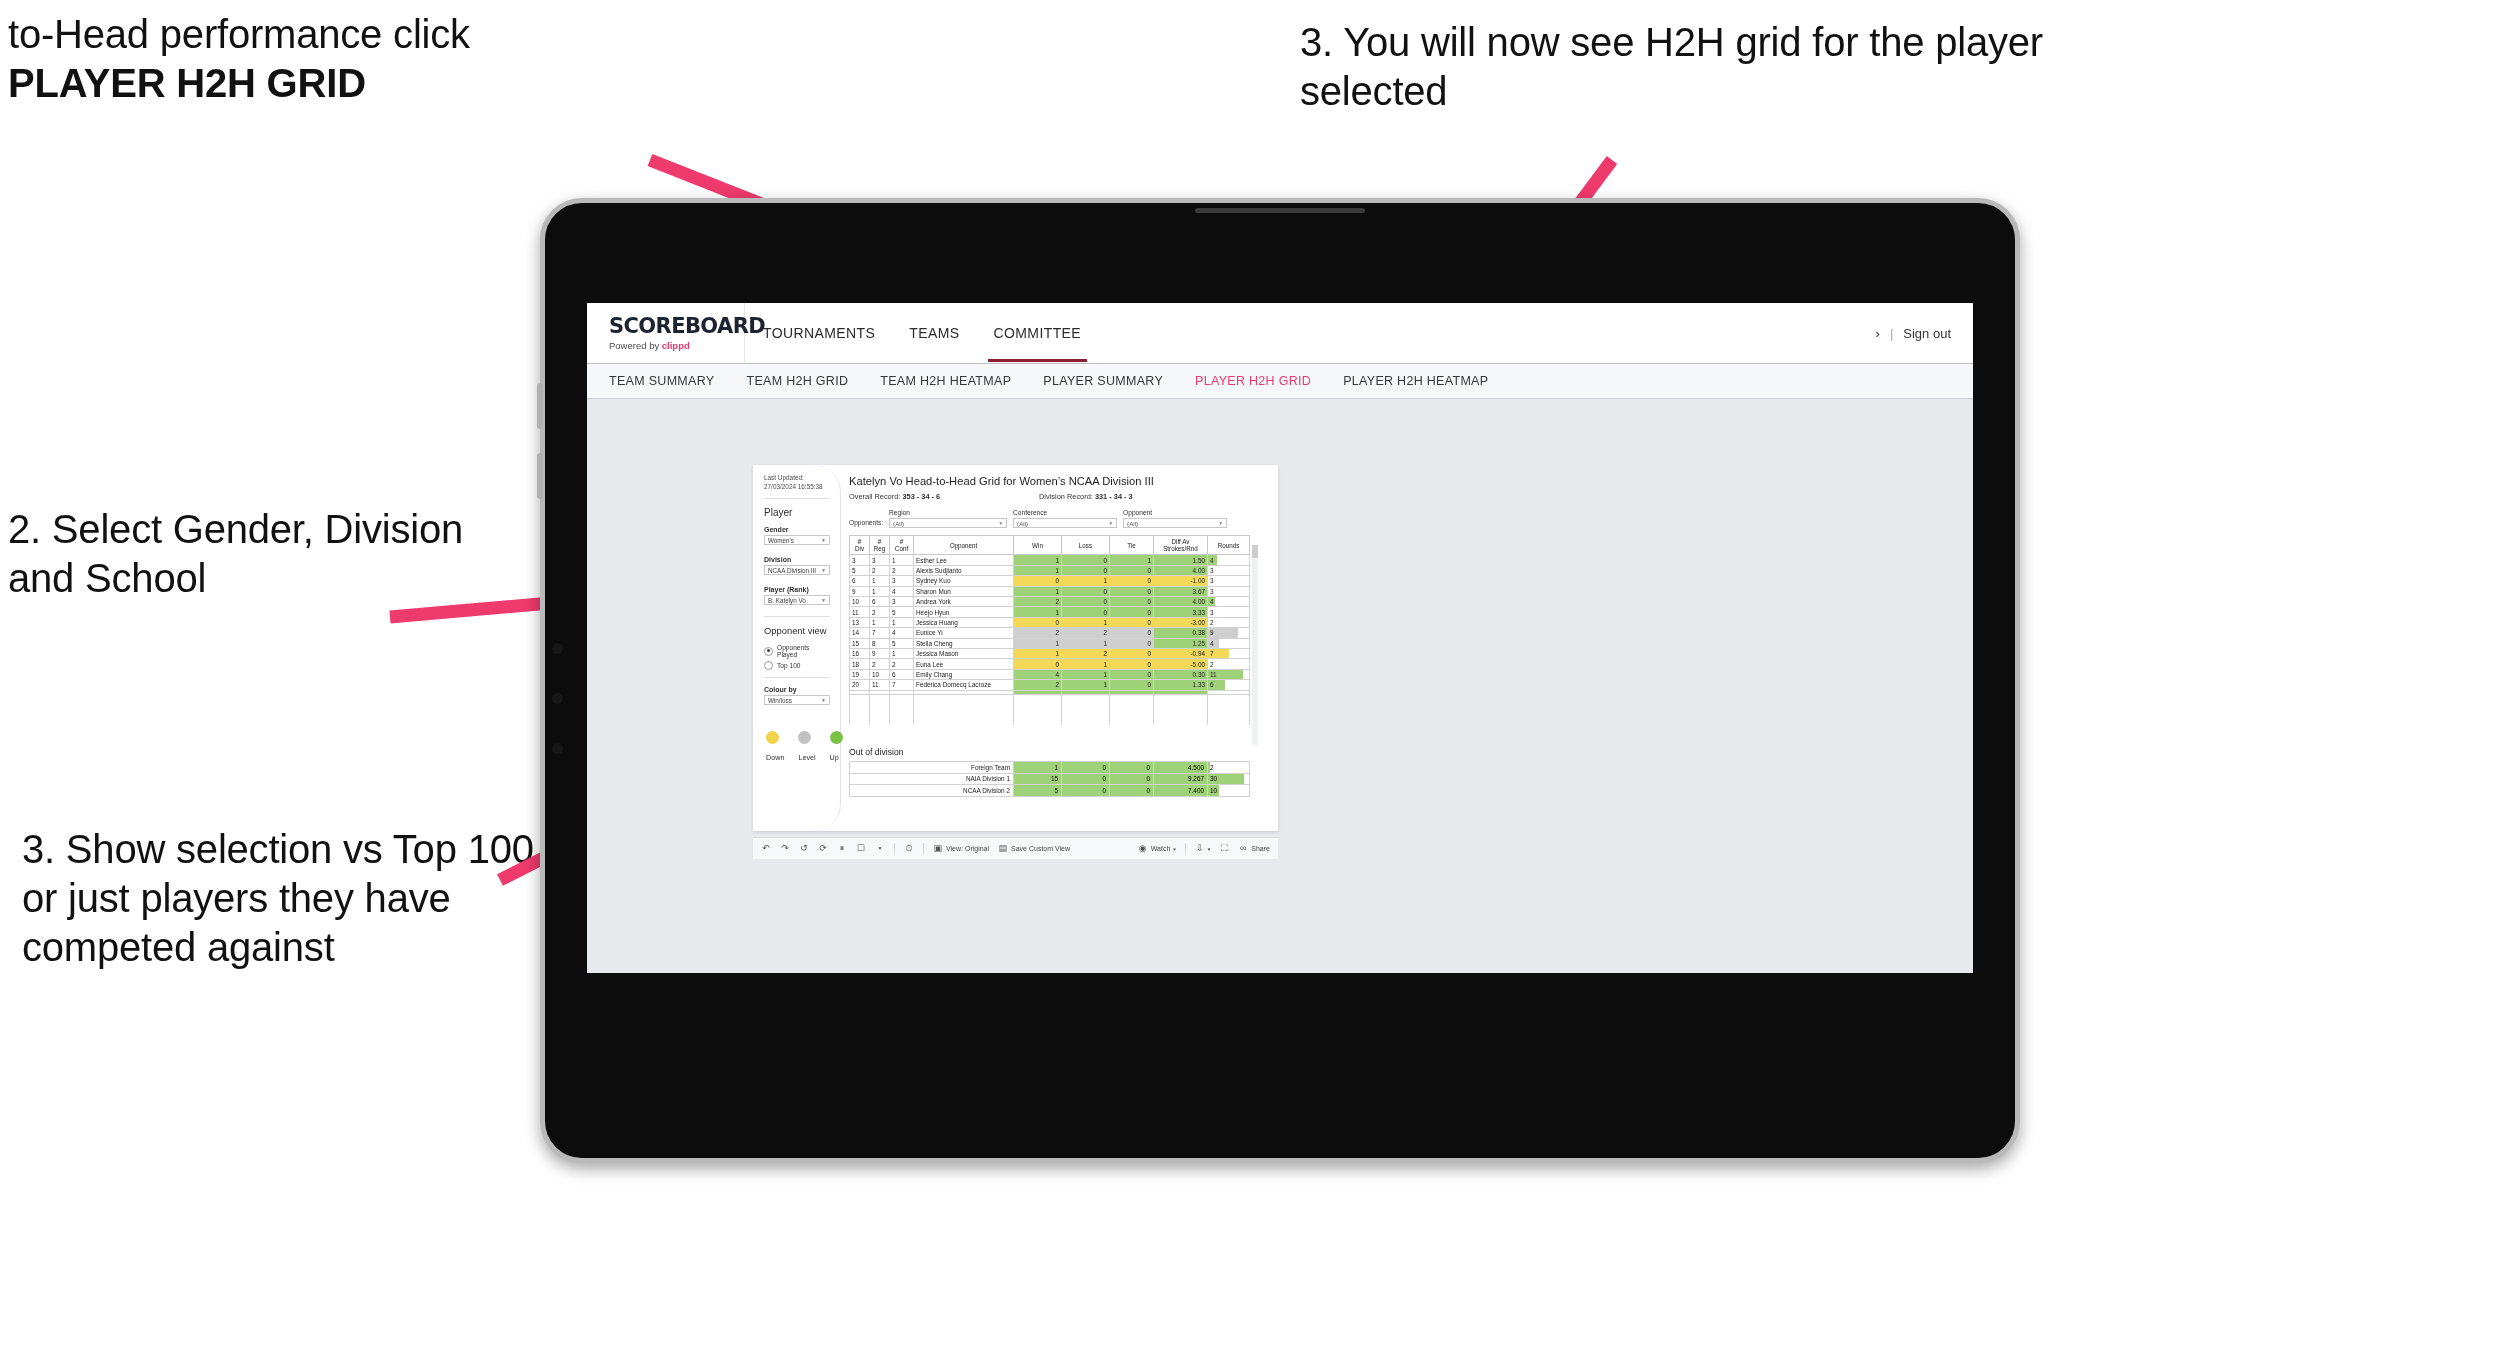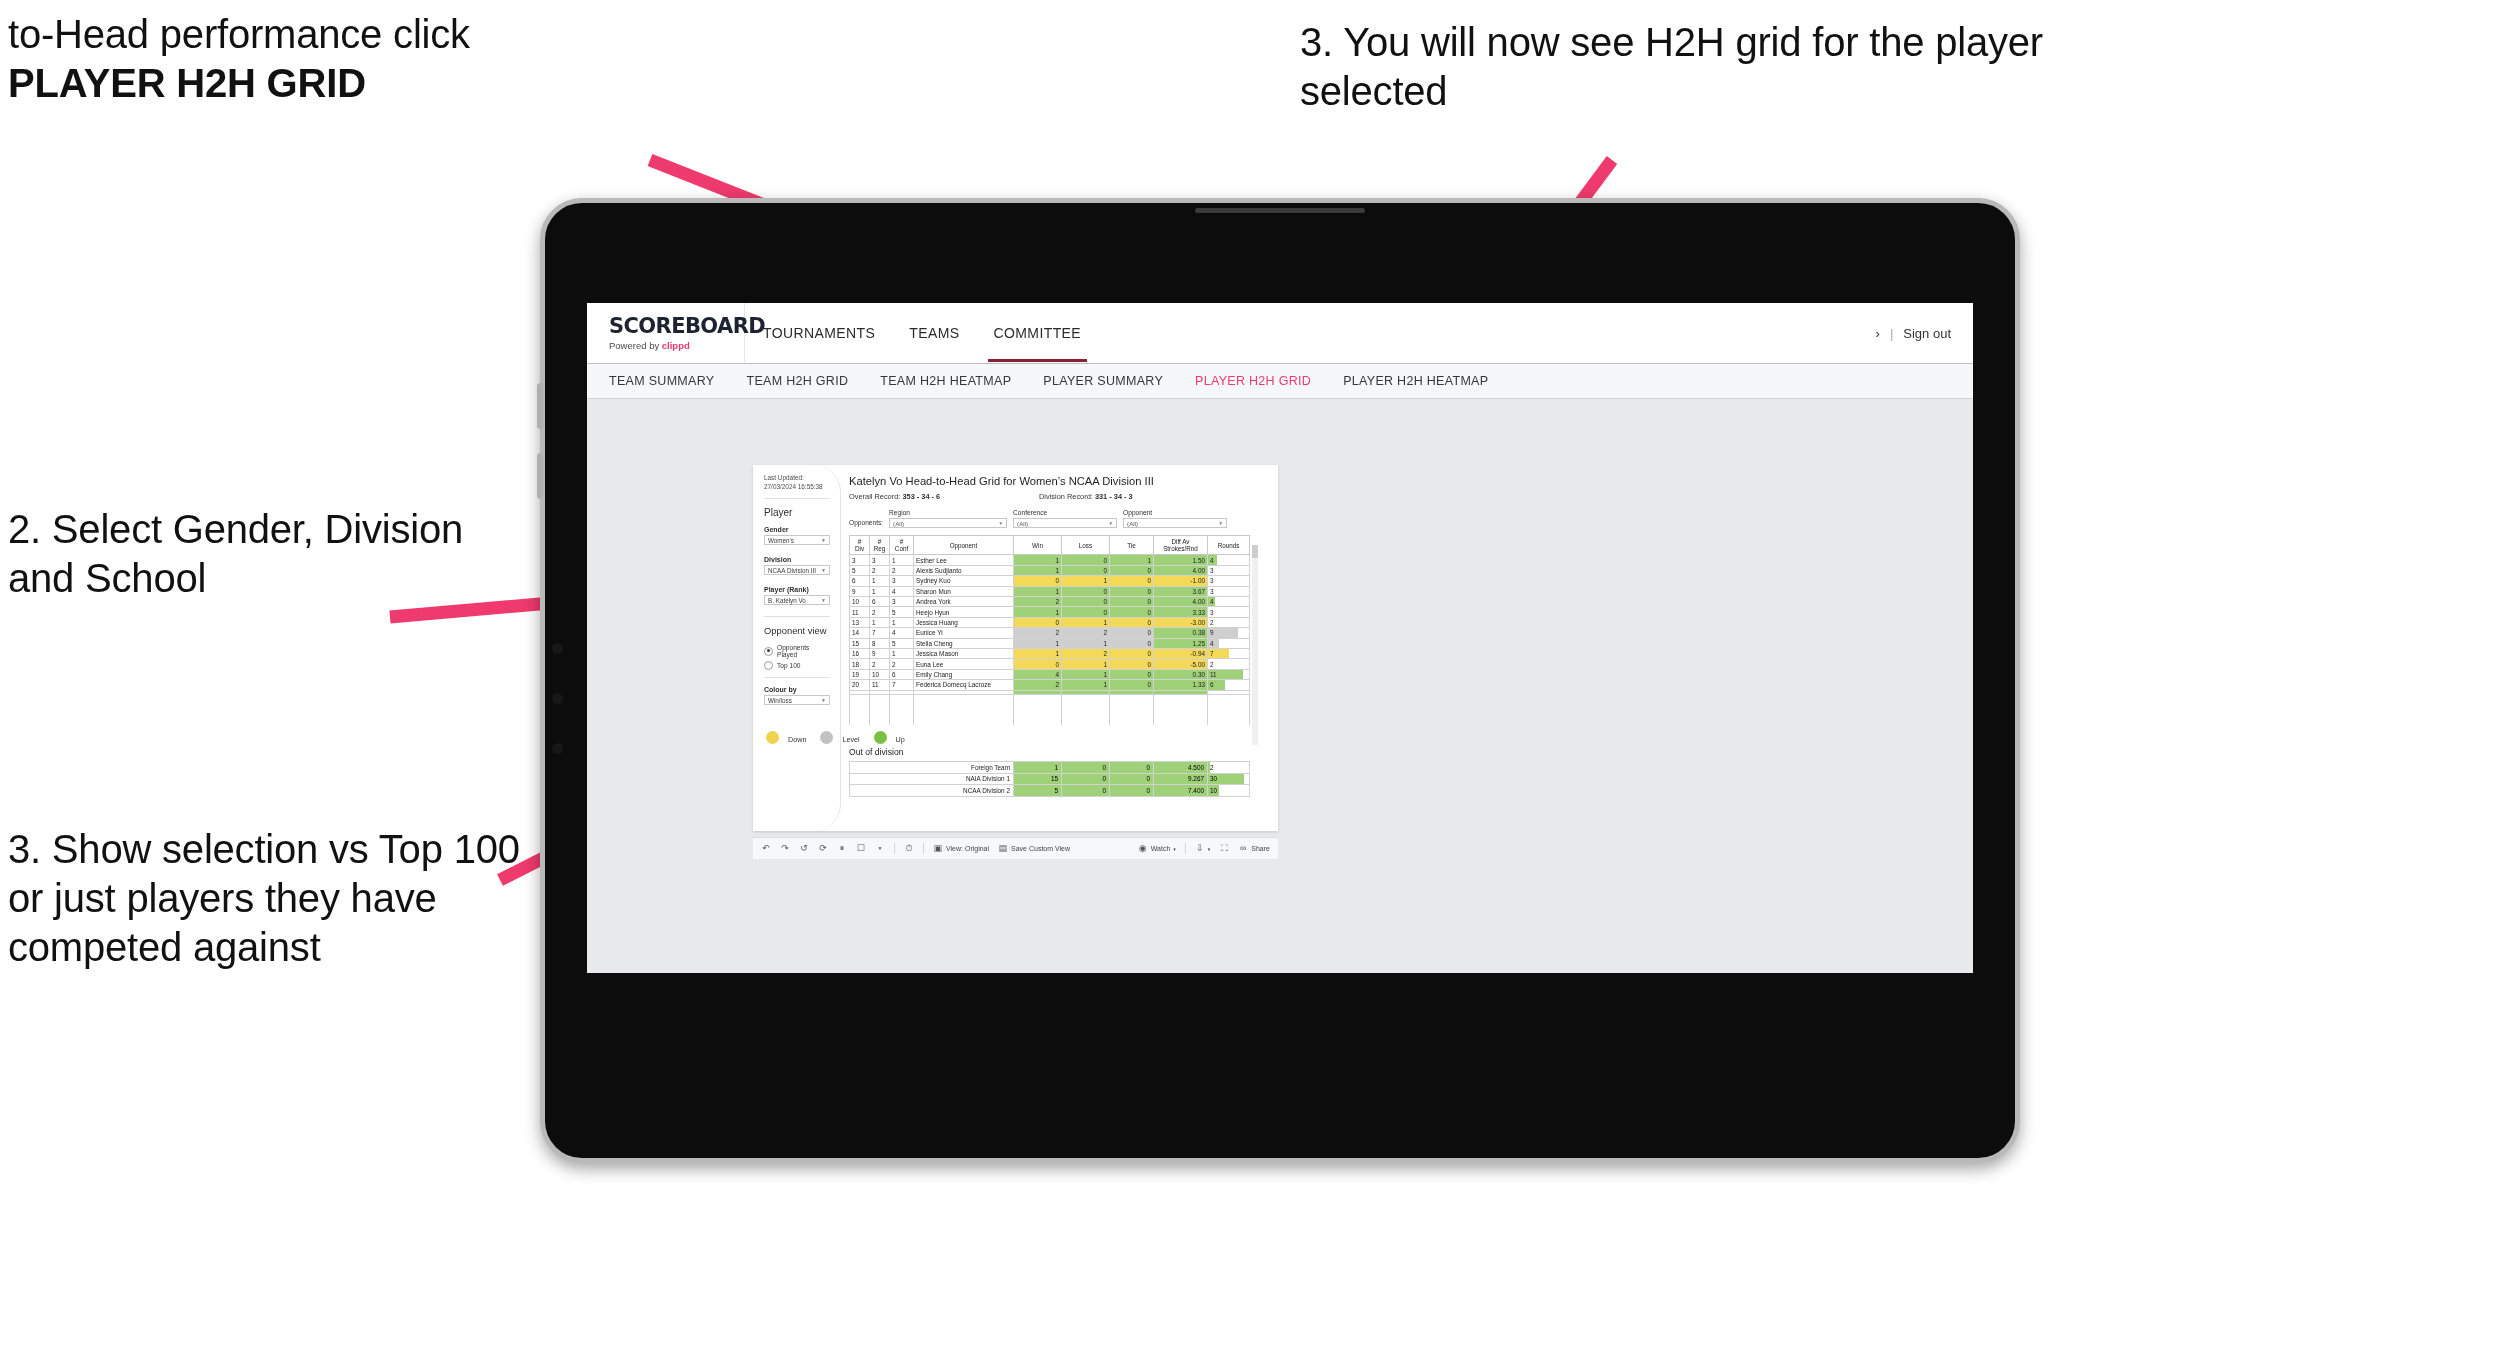--- a/index.html
+++ b/index.html
@@ -10,21 +10,21 @@
   }
 
   
   .anno{
     position:absolute;color:#111;font-size:40px;line-height:1.22;
     font-family:"Liberation Sans", sans-serif;font-weight:400;letter-spacing:-0.2px;
   }
   .anno b{font-weight:700;}
   #anno1{left:8px;  top:10px;  width:720px;}
   #anno2{left:8px;  top:505px; width:520px;}
-  #anno3{left:8px;  top:825px; width:540px;}
+  #anno3{left:22px;  top:825px; width:540px;}
   #anno4{left:1300px;top:18px; width:790px;}
 
   .arrow{position:absolute;pointer-events:none;}
 
   
   #tablet{
     position:absolute;left:540px;top:198px;width:1480px;height:965px;
     background:#0c0c0c;border-radius:42px;
     border:5px solid #b9b9b9;
     box-shadow:0 6px 16px rgba(0,0,0,.35);
@@ -90,21 +90,21 @@
     align-items:center;justify-content:space-between;padding:0 3px;box-sizing:border-box;
     font-size:6.3px;color:#3a3a3a;margin-bottom:11px;}
   .fl-sel .car{font-size:5px;color:#777;}
   .radio-row{display:flex;align-items:center;gap:4px;margin-bottom:3px;}
   .radio{width:7px;height:7px;border-radius:50%;border:1px solid #9a9a9a;background:#fff;
     position:relative;flex:none;}
   .radio.on:after{content:"";position:absolute;left:1.5px;top:1.5px;width:3px;height:3px;
     border-radius:50%;background:#3b3b3b;}
   .radio-row span{font-size:6.6px;color:#333;}
   .legend{display:flex;gap:14px;margin-top:26px;padding-left:2px;}
-  .lg{display:flex;align-items:flex-end;gap:9px;}
+  .lg{display:flex;flex-direction:column;align-items:flex-start;gap:9px;}
   .dot{width:13px;height:13px;border-radius:50%;}
   .lg span{font-size:7.2px;color:#333;}
 
   
   #main{flex:1;padding:10px 0 0 8px;box-sizing:border-box;position:relative;}
   #grid-title{font-size:11.2px;color:#1f1f1f;font-weight:400;}
   #records{display:flex;margin-top:5px;font-size:7.4px;color:#333;}
   #records .rec{width:190px;}
   #records b{font-weight:700;}
   #opp-filters{display:flex;align-items:flex-end;margin-top:8px;gap:6px;}

